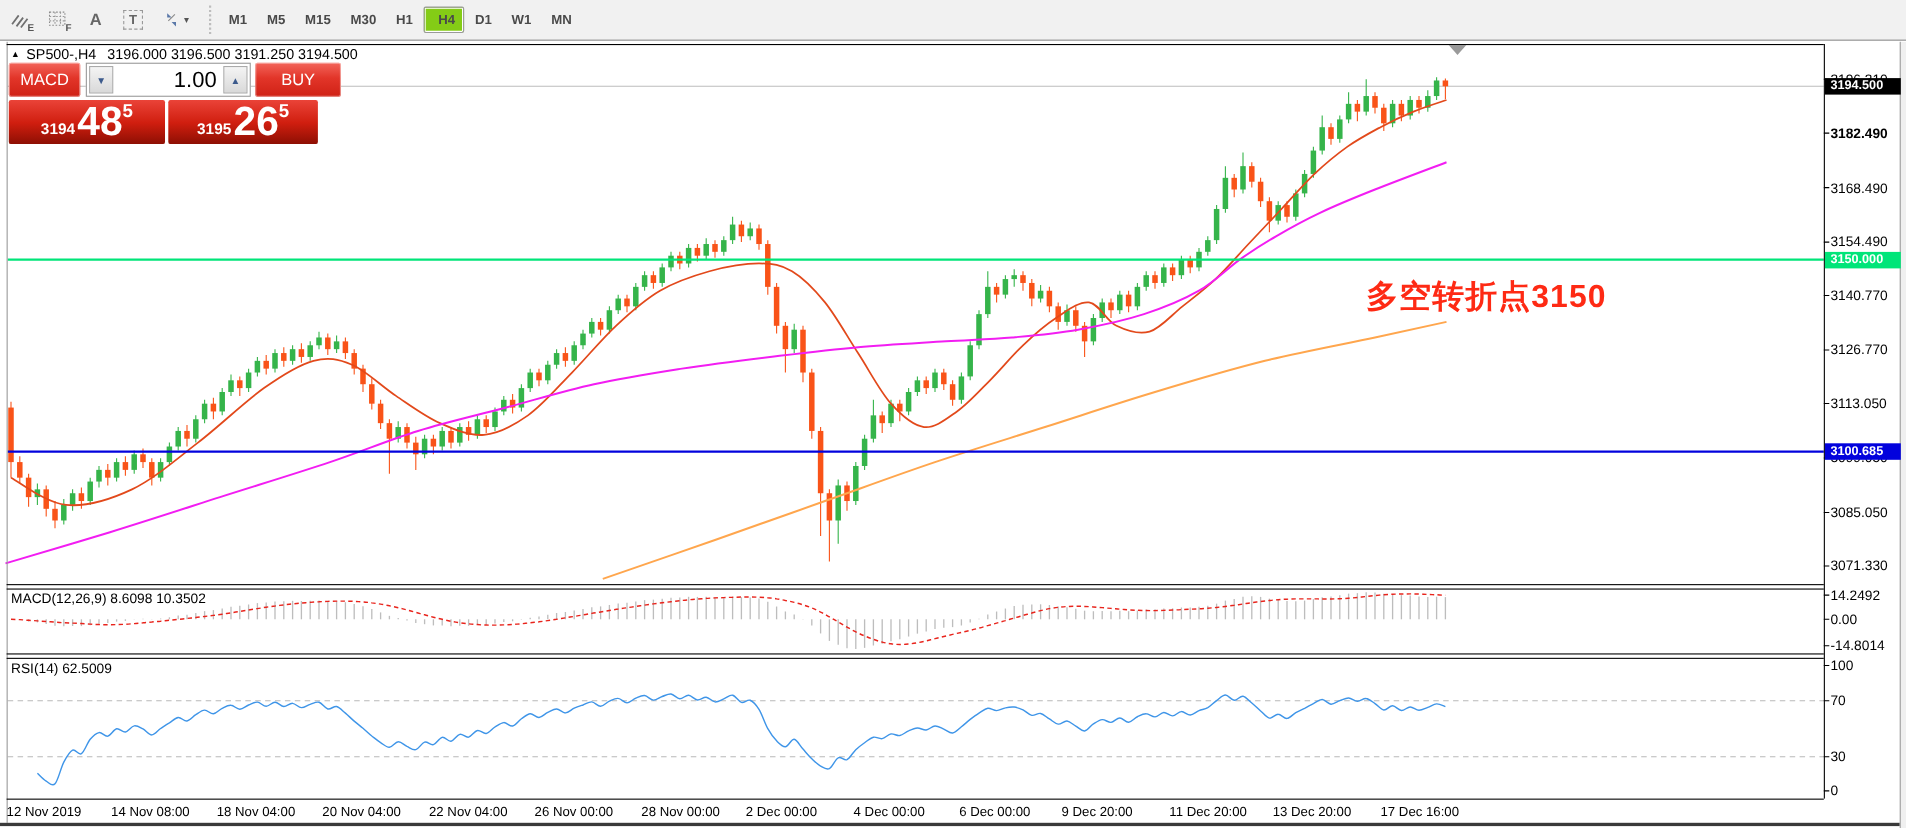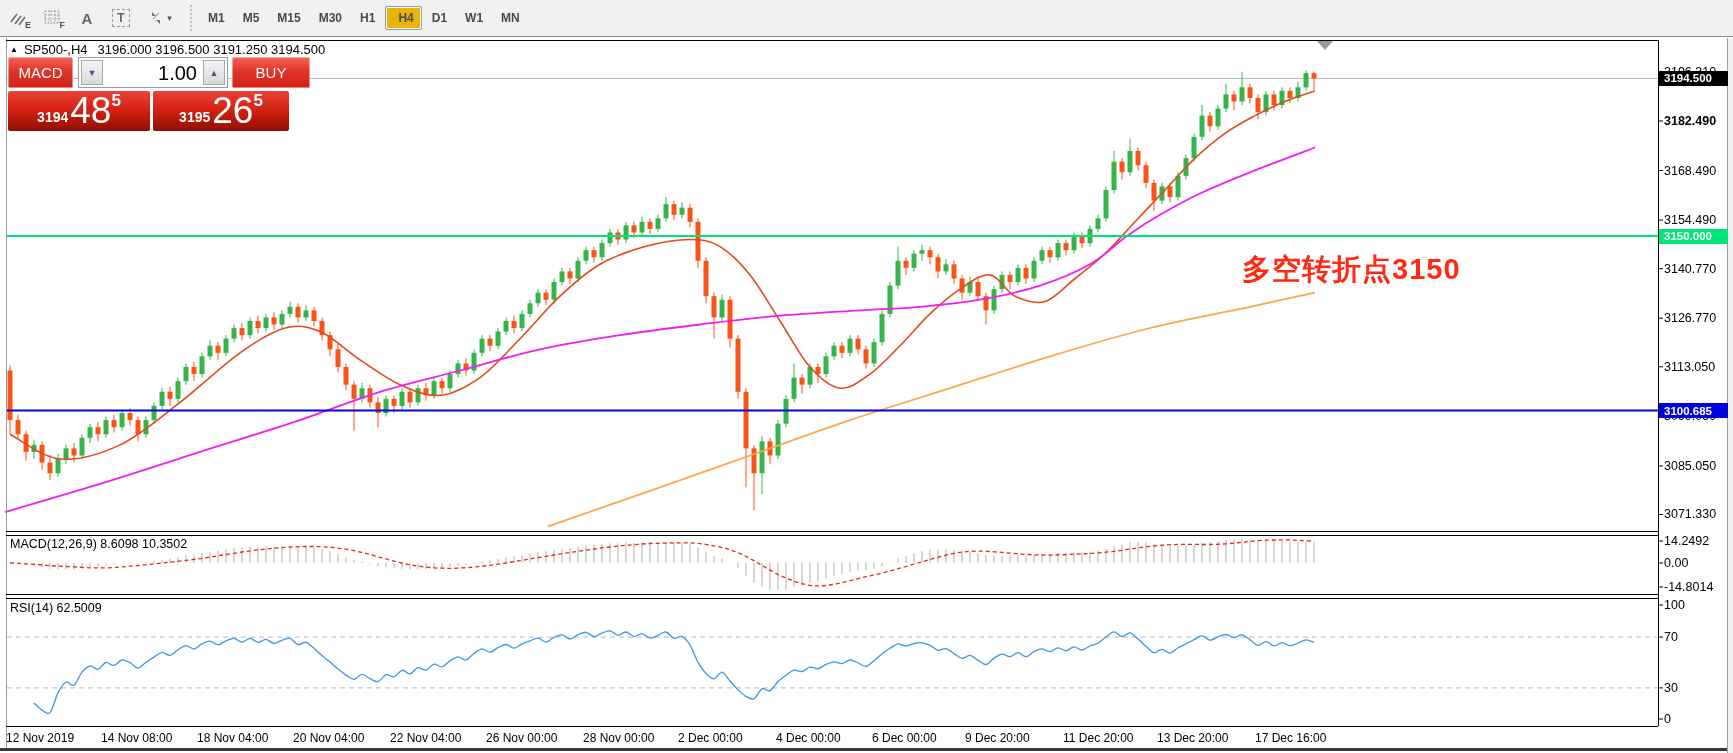--- a/index.html
+++ b/index.html
@@ -13,21 +13,21 @@
              display:flex; align-items:center; }
   .tb-icon { position:relative; width:30px; height:26px; margin-left:4px;
              display:flex; align-items:center; justify-content:center;
              color:#6b6b6b; border:1px solid transparent; border-radius:2px; }
   .tb-sub { position:absolute; right:2px; bottom:0; font-size:9px; color:#555; font-weight:bold; }
   .tb-glyph { font-size:15px; font-weight:bold; color:#666; }
   .tb-tbox { border:1px dashed #999; font-size:12px; color:#666; padding:1px 4px; font-weight:bold; }
   .tb-sep { width:2px; height:26px; border-left:2px dotted #bdbdbd; margin:0 8px 0 10px; }
   .tf-btn { height:24px; padding:0 7px; margin-right:2px; display:flex; align-items:center;
             font-size:12px; font-weight:bold; color:#4a4a4a; border:1px solid transparent; border-radius:2px; }
-  .tf-btn.active { border:1px solid #9a9a9a; background:#eab308; box-shadow:inset 0 0 0 1px #fff;padding-left:12px; }
+  .tf-btn.active { border:1px solid #9a9a9a; background:#84cc16; box-shadow:inset 0 0 0 1px #fff;padding-left:12px; }
   .caret { font-size:9px; color:#555; margin-left:3px; }
 
   
   .hline-sep { position:absolute; left:6px; width:1652px; height:1px; background:#000; z-index:2; }
   #left-edge { position:absolute; left:6px; top:38px; width:1px; height:710px; background:#9a9a9a; z-index:2; }
   #plot-right { position:absolute; left:1658px; top:40px; width:1px; height:686px; background:#000; z-index:2; }
   #bottom-bar { position:absolute; left:0; top:748px; width:1733px; height:3px; background:#3a3a3a; z-index:2; }
   #right-strip { position:absolute; left:1727px; top:38px; width:6px; height:715px; background:#f0f0f0;
                  border-left:1px solid #9f9f9f; z-index:2; }
 
@@ -55,21 +55,21 @@
               display:flex; align-items:center; justify-content:center; }
   #vol-down { left:2px; } #vol-up { right:2px; }
   #vol-value { position:absolute; right:30px; top:4px; width:90px; text-align:right;
                font-size:20px; color:#000; background:transparent; border:none; outline:none;
                font-family:"Liberation Sans",sans-serif; }
   .quote-tile { position:absolute; top:34px; height:40px; color:#fff; border-radius:2px;
                 background:linear-gradient(180deg,#ea4338 0%,#d01e0f 52%,#8d0f03 100%);
                 display:flex; align-items:flex-end; justify-content:center; padding-bottom:2px; }
   #bid-tile { left:0; width:142px; } #ask-tile { left:145px; width:136px; }
   .q-small { font-size:14px; font-weight:bold; margin-right:2px; margin-bottom:4px; }
-  .q-big { font-size:37px; font-weight:normal; line-height:36px; }
+  .q-big { font-size:37px; font-weight:bold; line-height:36px; }
   .q-sup { font-size:17px; font-weight:bold; margin-top:0; align-self:flex-start; }
 
   
   .ax-label { position:absolute; left:1664px; font-size:12.5px; color:#000; z-index:2; white-space:nowrap; }
   .badge { position:absolute; left:1659px; width:69px; height:15px; z-index:3; color:#fff;
            font-size:11.5px; font-weight:bold; display:flex; align-items:center; padding-left:5px; }
   .t-label { position:absolute; top:731px; font-size:12px; color:#000; z-index:2; white-space:nowrap; }
 
   #annotation { position:absolute; left:1242px; top:250px; z-index:5; font-size:29px; font-weight:bold;
                 color:#fe2a14; white-space:nowrap; letter-spacing:1px; }

